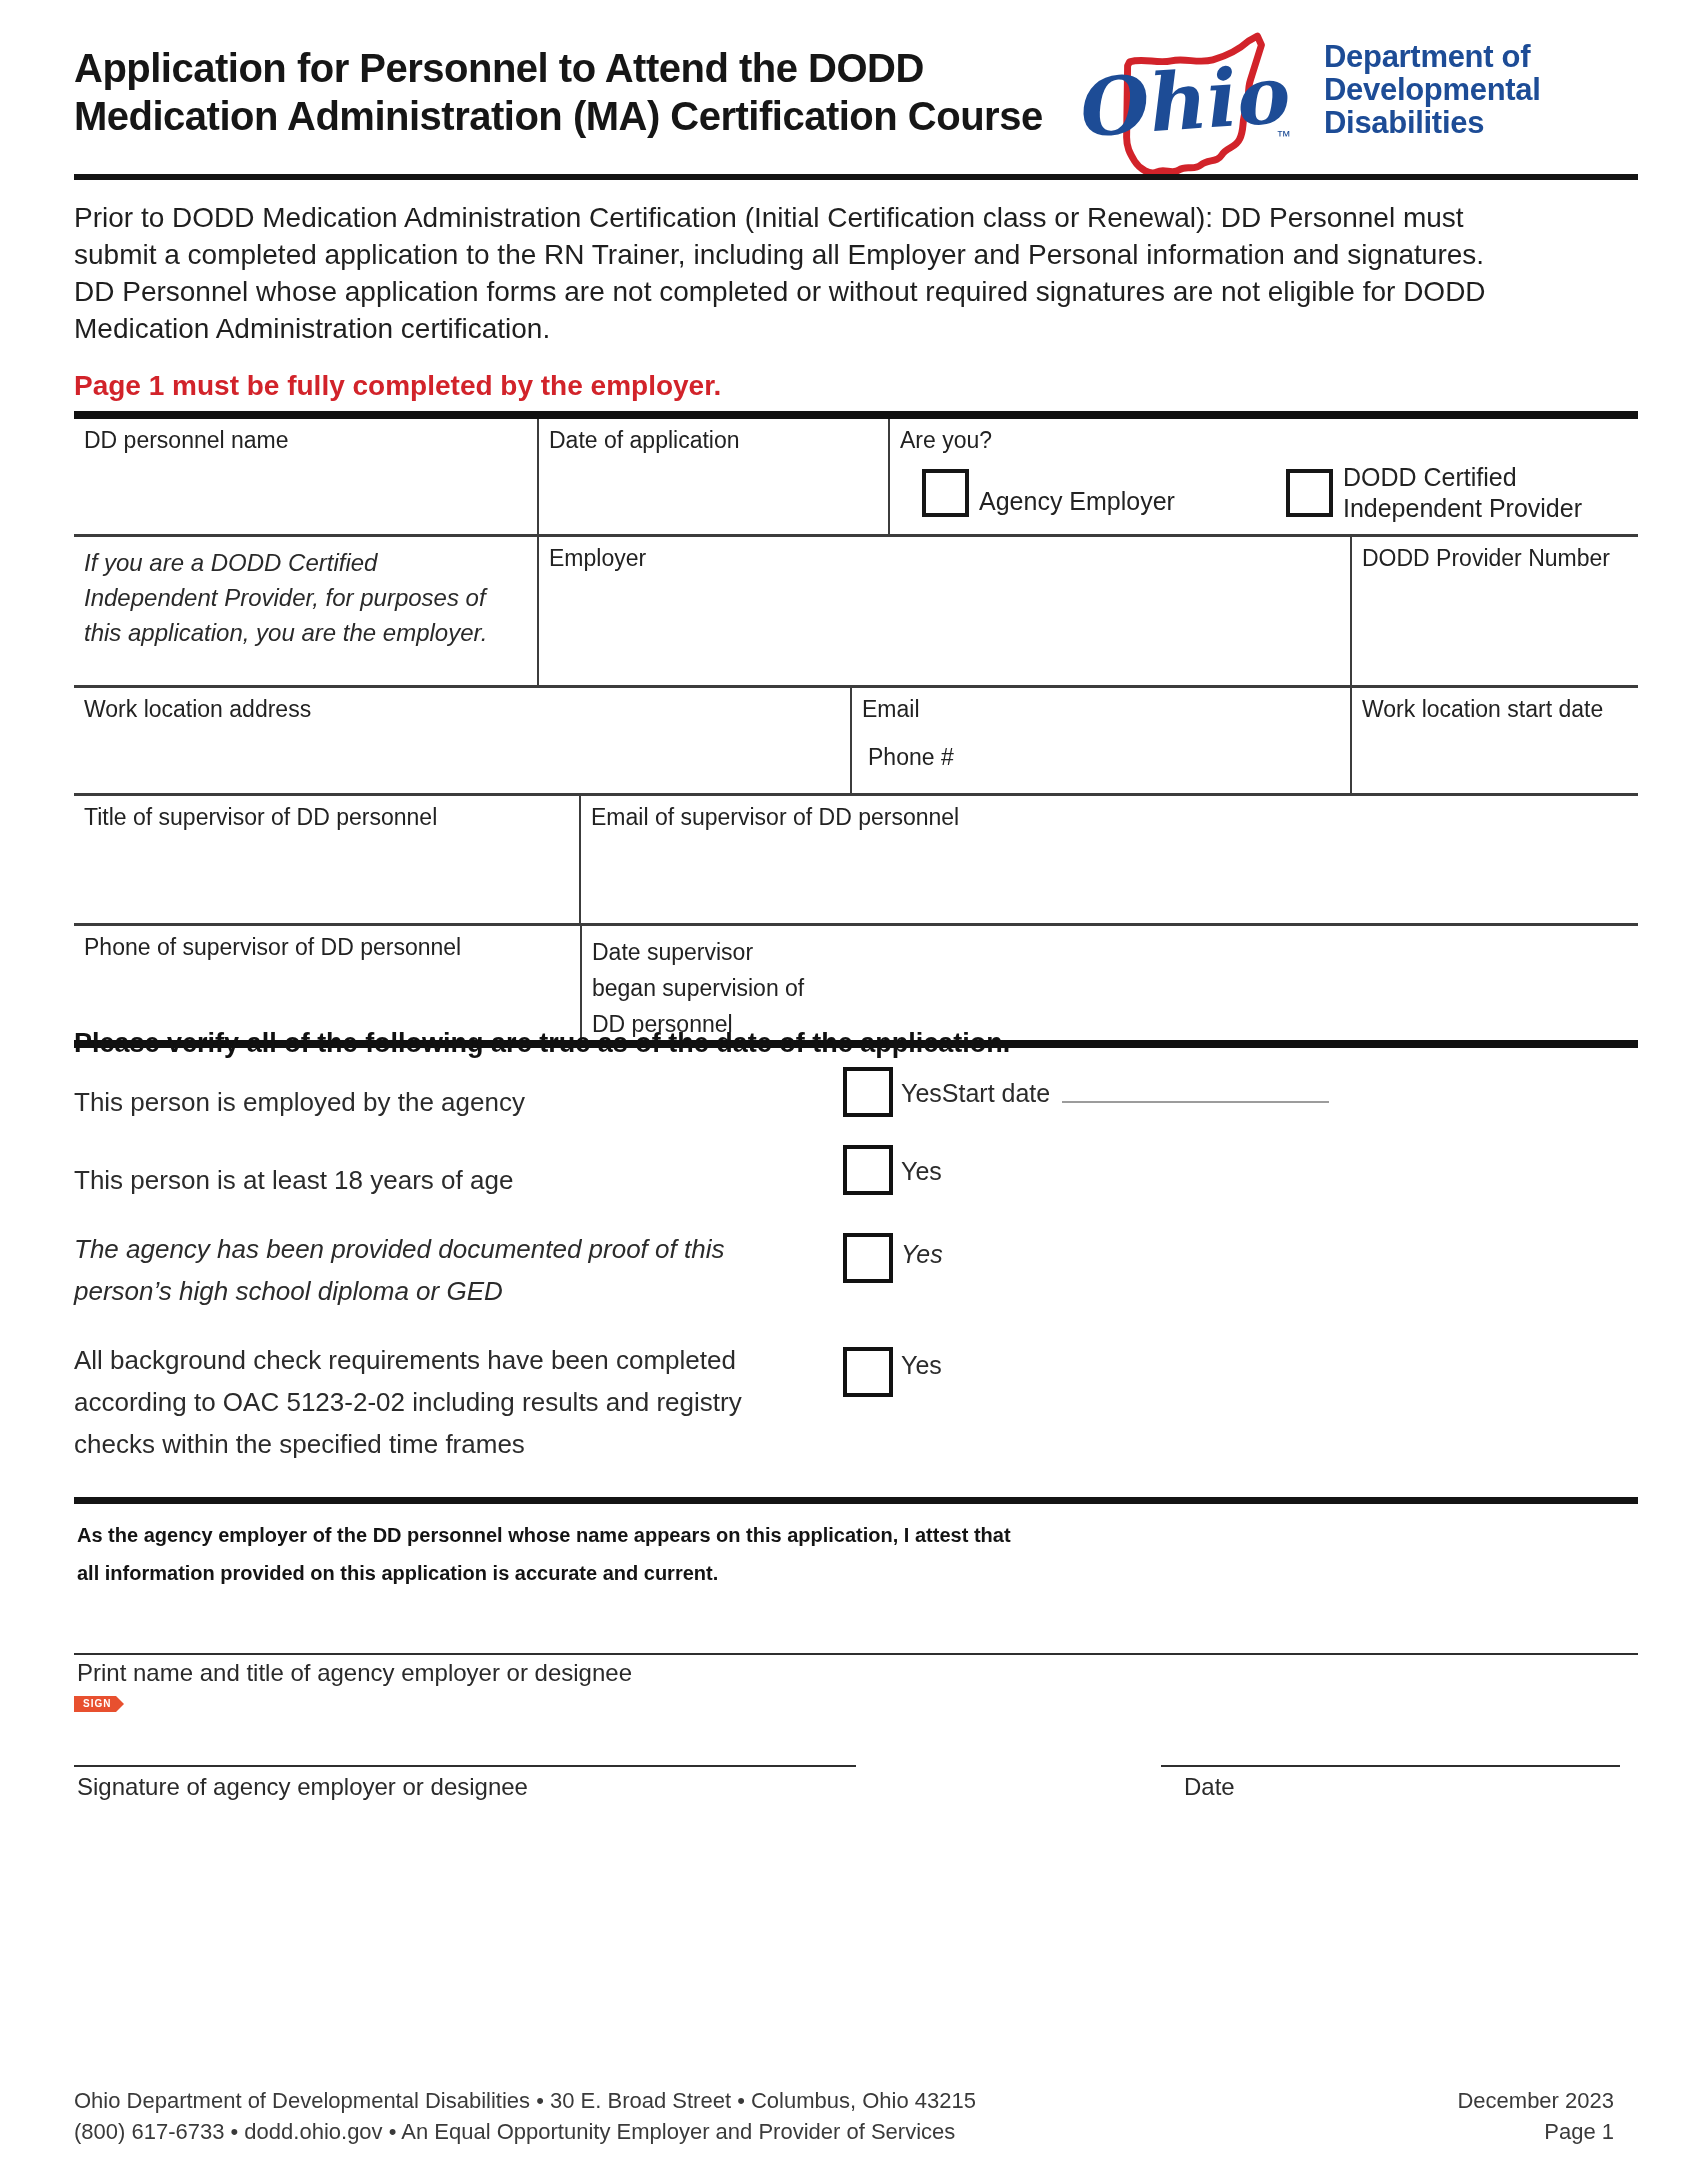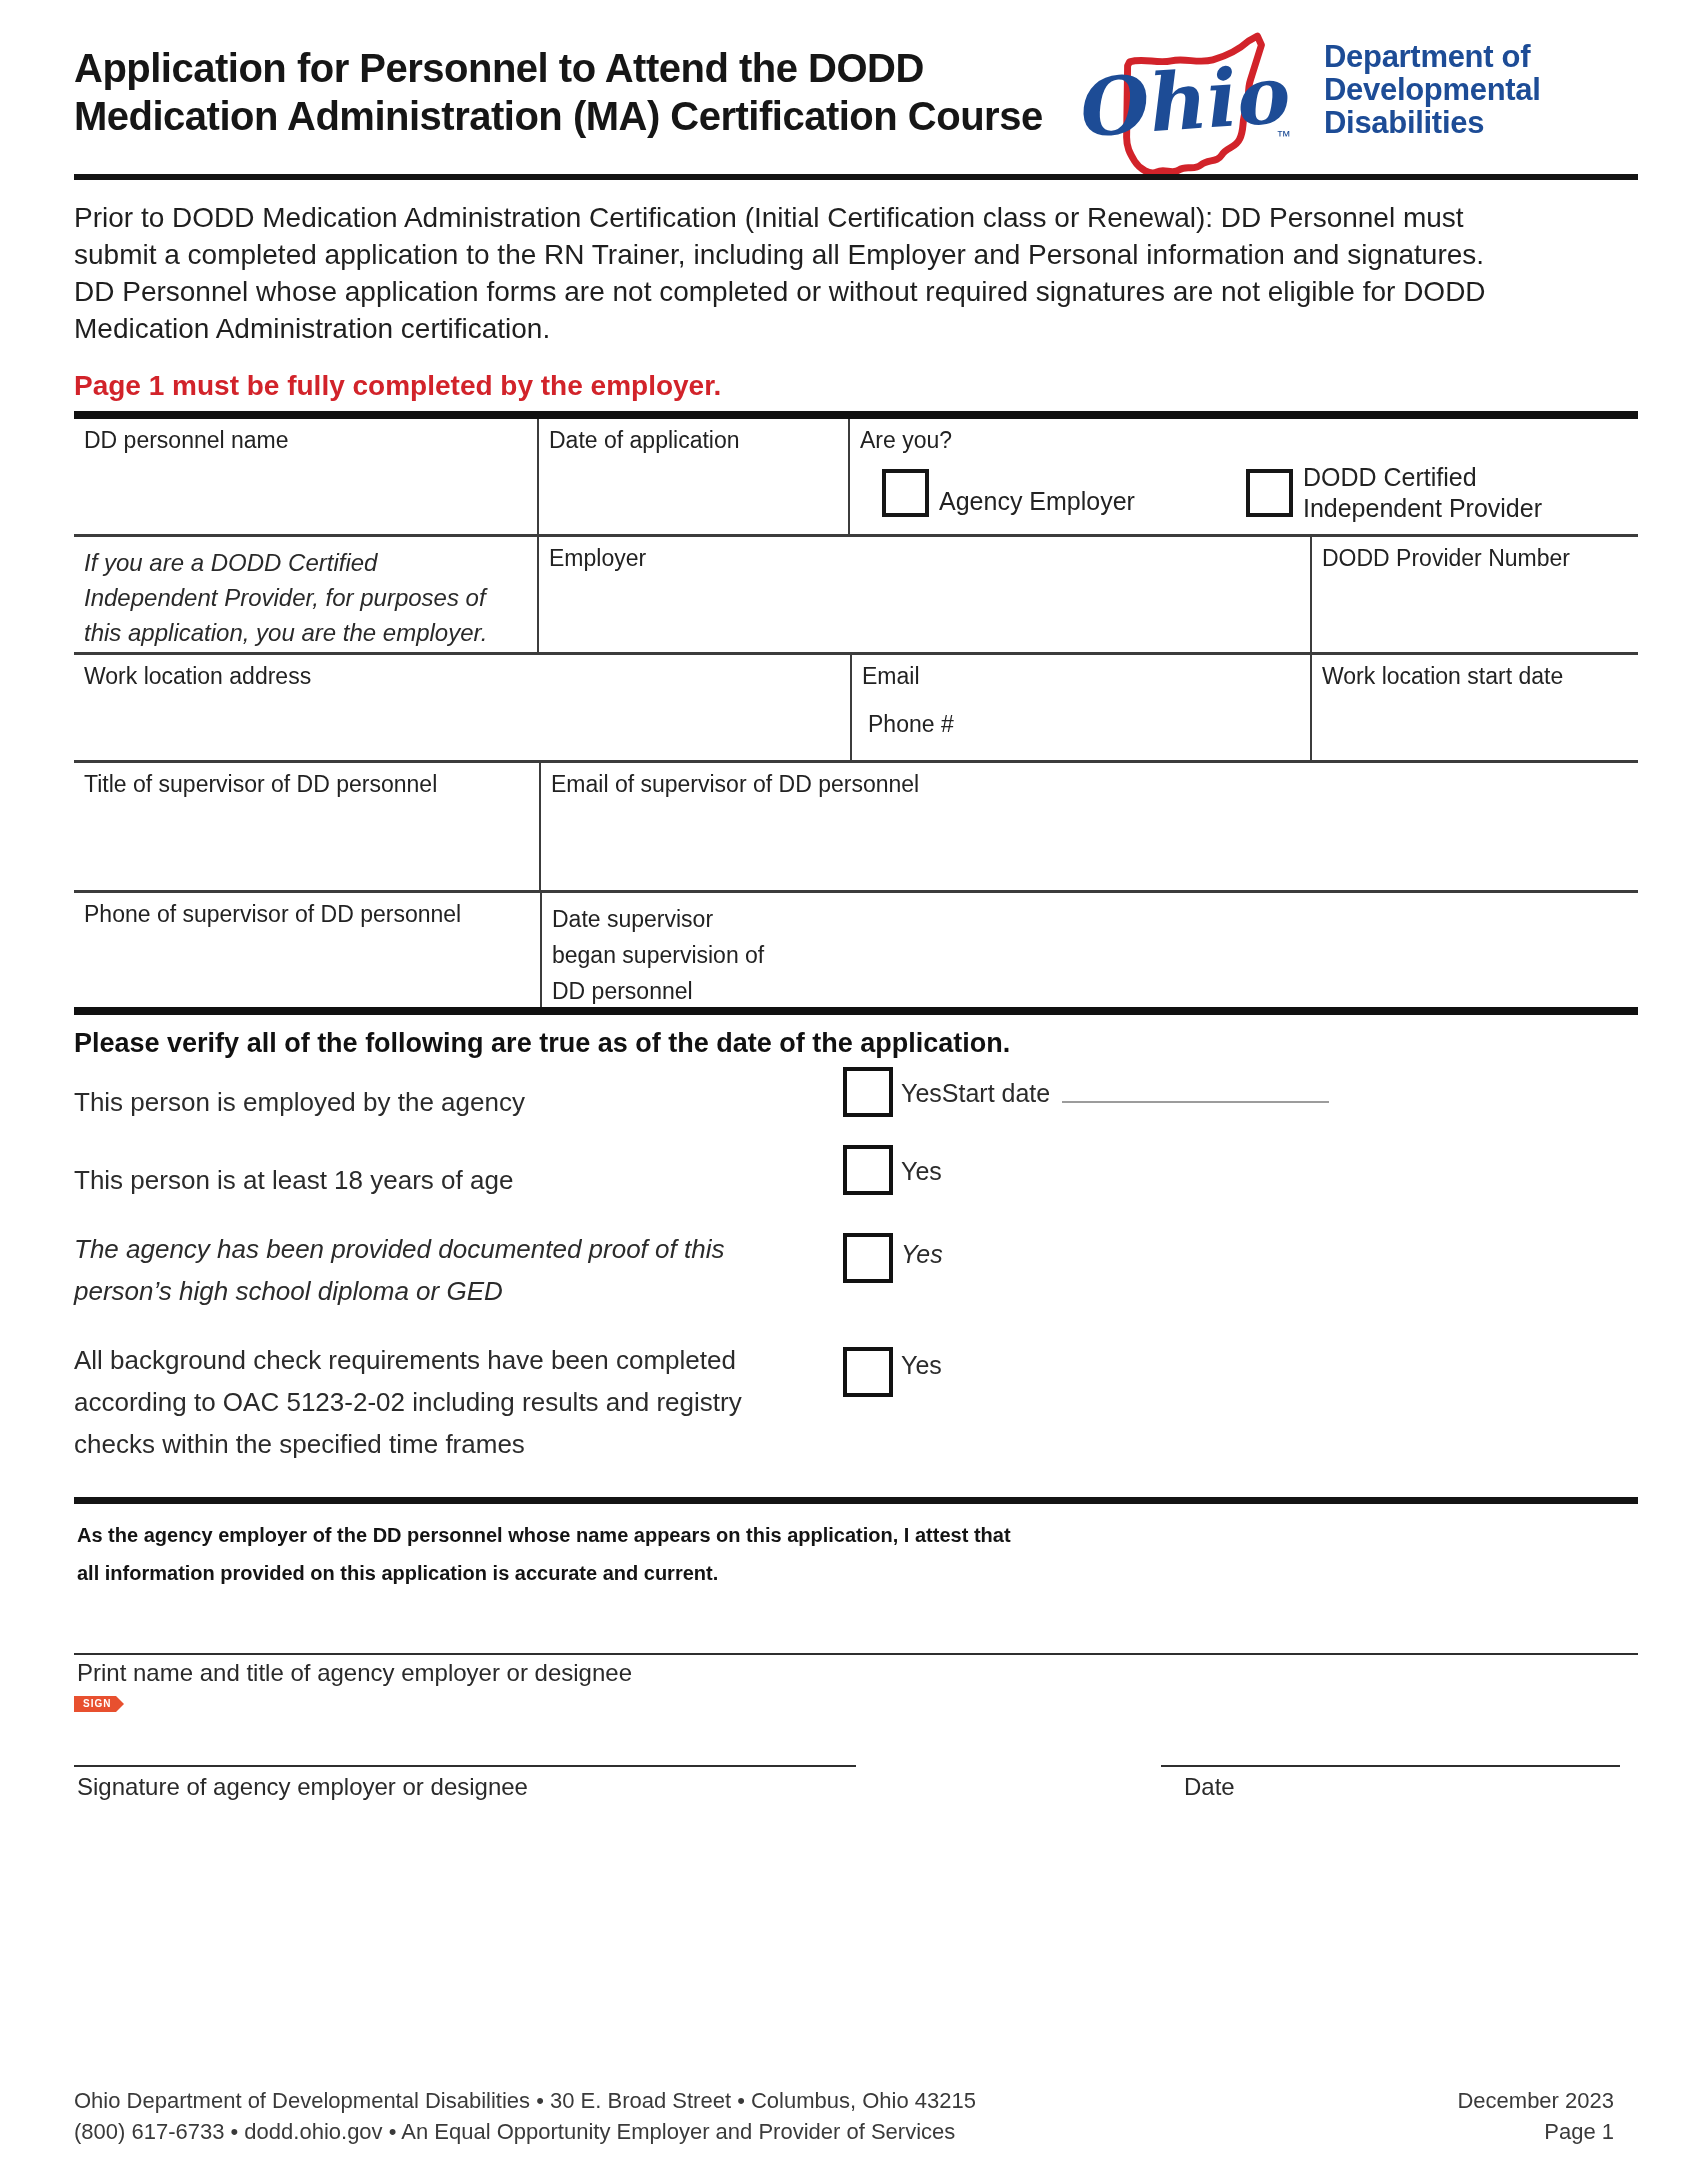--- a/index.html
+++ b/index.html
@@ -37,21 +37,21 @@
 
   
   .etable {
     position:absolute; left:74px; top:411px; width:1564px;
     border-top:8px solid #101010; border-bottom:8px solid #101010;
   }
   .trow { display:flex; }
   .trow + .trow { border-top:3px solid #3c3c3c; }
   .tcell { padding:8px 10px; flex-shrink:0; }
   .tcell + .tcell { border-left:2px solid #3c3c3c; }
-  .tcell.grow { flex:1 1 auto; }
+  .tcell.grow { flex:1 1 auto;margin-left:40px; }
   .lbl { font-size:23px; color:#222; }
   .lbl-it { font-size:24px; font-style:italic; color:#2a2a2a; line-height:35px; }
 
   .areyou-boxes { display:flex; align-items:center; margin-top:8px; margin-left:22px; }
   .cbox {
     width:47px; height:48px; border:4px solid #161616; background:#fff; flex-shrink:0;
   }
   .ab-label1 { font-size:25px; color:#222; margin-left:10px; padding-top:16px; }
   .ab-group2 { display:flex; align-items:center; margin-left:111px; }
   .ab-label2 { font-size:25px; color:#222; margin-left:10px; line-height:31px; }
@@ -150,21 +150,21 @@
           <div class="ab-label1">Agency Employer</div>
           <div class="ab-group2">
             <div class="cbox"></div>
             <div class="ab-label2 ml">DODD Certified
 Independent Provider</div>
           </div>
         </div>
       </div>
     </div>
 
-    <div class="trow" style="height:118px;">
+    <div class="trow" style="height:151px;">
       <div class="tcell" style="flex:0 0 463px;">
         <div class="lbl-it ml">If you are a DODD Certified
 Independent Provider, for purposes of
 this application, you are the employer.</div>
       </div>
       <div class="tcell" style="flex:0 0 773px;">
         <div class="lbl">Employer</div>
       </div>
       <div class="tcell grow">
         <div class="lbl">DODD Provider Number</div>

